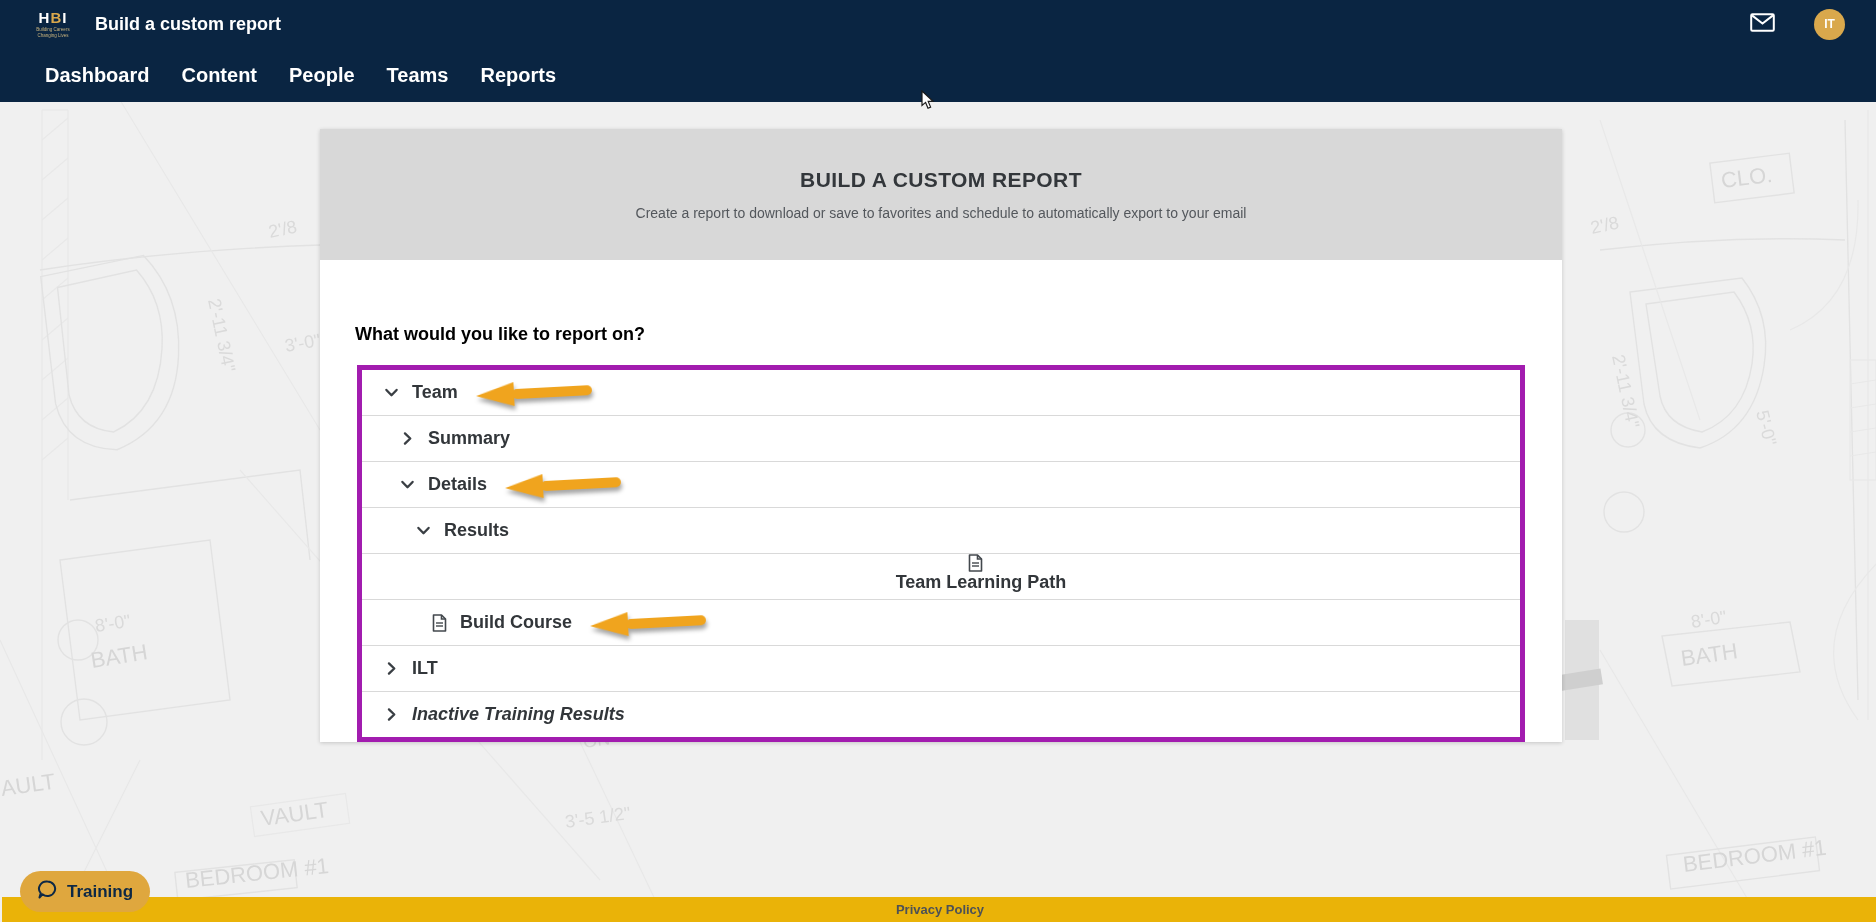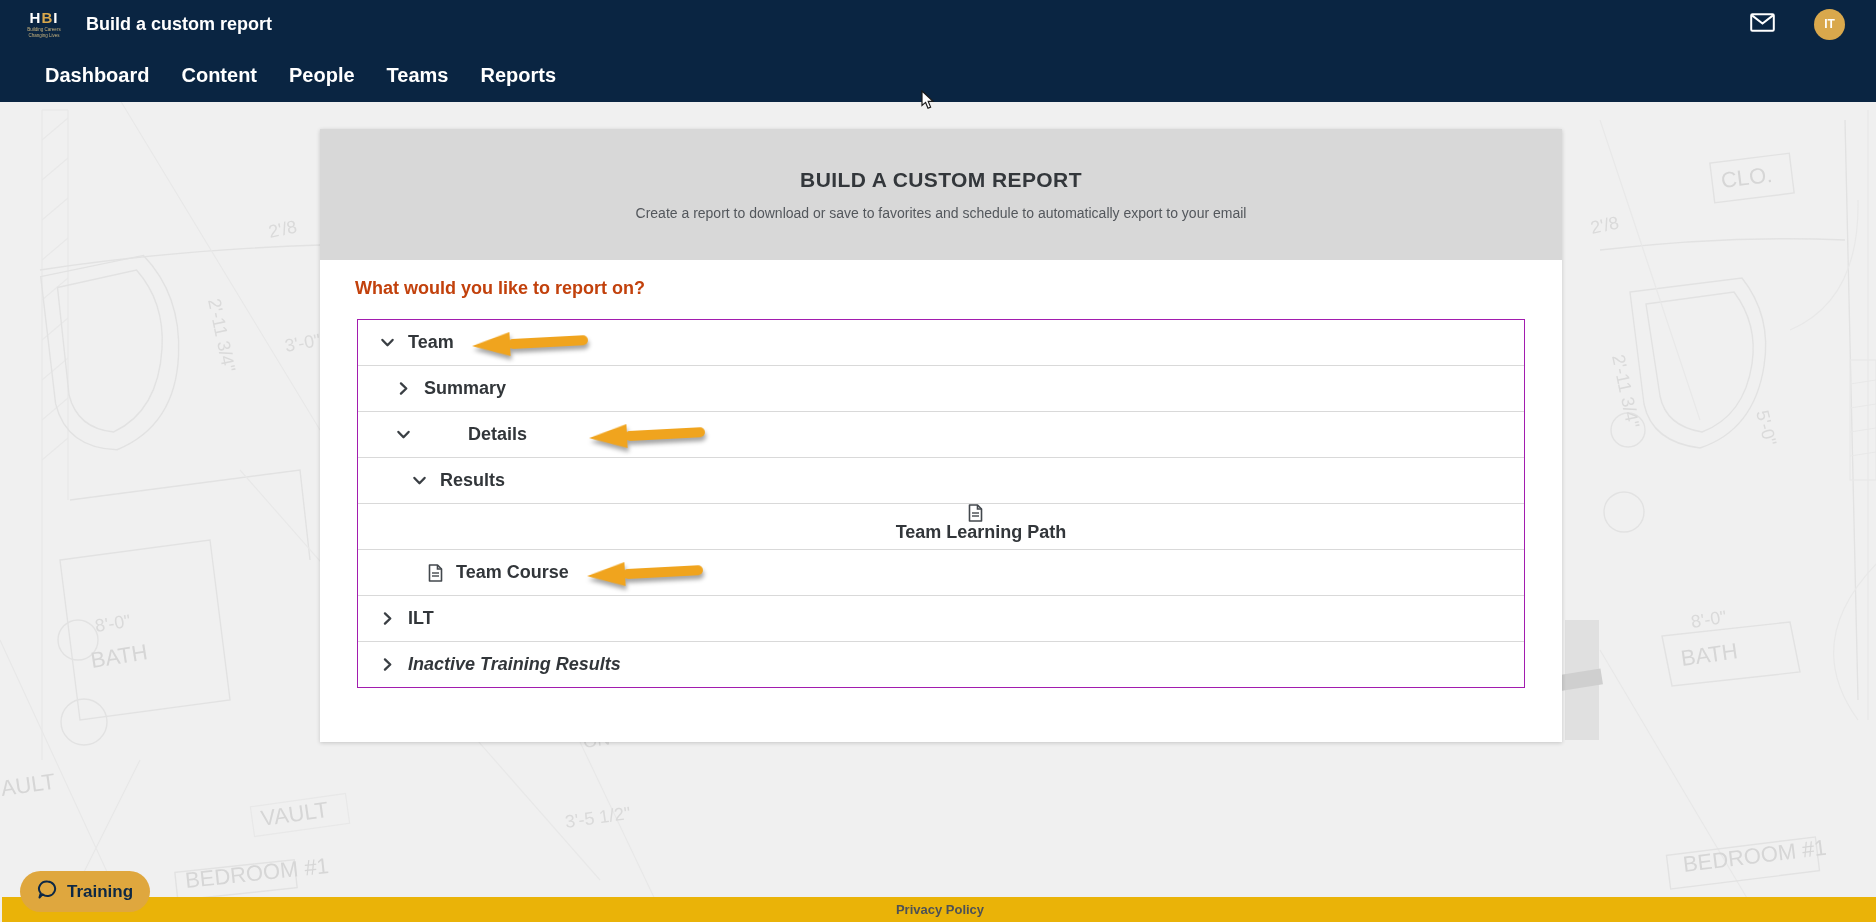--- a/index.html
+++ b/index.html
@@ -11,40 +11,40 @@
   
   .bg-svg{position:absolute;left:0;top:0;z-index:0;}
   .bp-line{stroke:#e2e2e2;fill:none;stroke-width:1.4;}
   .bp-line2{stroke:#e8e8e8;fill:none;stroke-width:1.2;}
   .bp-fill-dark{fill:#cfcfcf;}
   .bp-band{fill:#e0e0e0;}
   .bp-text{fill:#d6d6d6;font-family:"Liberation Sans",sans-serif;font-size:22px;}
   .bp-text-sm{fill:#dadada;font-family:"Liberation Sans",sans-serif;font-size:18px;}
   
   .header{position:absolute;left:0;top:0;width:1876px;height:102px;background:#0a2542;z-index:5;}
-  .header-top{height:48px;display:flex;align-items:center;padding-left:24px;padding-right:31px;}
+  .header-top{height:48px;display:flex;align-items:center;padding-left:33px;padding-right:31px;}
   .logo{display:flex;flex-direction:column;align-items:center;cursor:pointer;width:40px;}
   .logo-letters{font-size:15px;font-weight:800;letter-spacing:1px;color:#fff;line-height:1;}
   .logo-letters .gold{color:#d9a84c;}
   .logo-tagline{font-size:4.5px;color:#c9b37d;margin-top:2px;text-align:center;line-height:1.2;width:40px;}
   .app-title{color:#fff;font-size:18px;font-weight:700;margin-left:22px;}
   .header-right{margin-left:auto;display:flex;align-items:center;gap:38px;}
   .mail-btn{width:26px;height:20px;display:flex;align-items:center;cursor:pointer;}
   .avatar{width:31px;height:31px;border-radius:50%;background:#d9a84c;color:#fff;
     font-size:12px;font-weight:700;display:flex;align-items:center;justify-content:center;cursor:pointer;}
   .nav-row{height:54px;display:flex;align-items:center;gap:32px;padding-left:45px;}
   .nav-item{color:#fff;font-size:20px;font-weight:700;cursor:pointer;}
   
   .card{position:absolute;left:320px;top:129px;width:1242px;height:613px;background:#fff;
     box-shadow:0 1px 4px rgba(0,0,0,.18);z-index:2;}
   .hero{height:131px;background:#d8d8d8;display:flex;flex-direction:column;align-items:center;justify-content:center;gap:13px;}
   .hero-title{font-size:21px;font-weight:700;color:#33373b;letter-spacing:.4px;}
   .hero-sub{font-size:14px;color:#53575c;}
-  .question{margin:18px 0 20px 35px;font-size:18px;font-weight:700;color:#c2410c;}
-  .tree{margin:0 37px;border:1px solid #a21caf;background:#fff;}
+  .question{margin:64px 0 20px 35px;font-size:18px;font-weight:700;color:#000000;}
+  .tree{margin:0 37px;border:5px solid #a21caf;background:#fff;}
   .tree-row{height:45px;border-bottom:1px solid #d9d9d9;cursor:pointer;background:#fff;}
   .tree-row:last-child{border-bottom:none;}
   .row-inner{height:100%;display:flex;align-items:center;}
   .tree-icon{width:18px;height:18px;display:flex;align-items:center;justify-content:center;flex:0 0 auto;}
   .tree-label{margin-left:12px;font-size:18px;font-weight:600;color:#32363a;white-space:nowrap;}
   .annot-arrow{margin-left:16px;display:flex;align-items:center;transform:rotate(-3deg);
     filter:drop-shadow(1px 4px 2px rgba(0,0,0,.35));}
   
   .support-btn{position:absolute;left:20px;top:871px;width:130px;height:41px;border-radius:21px;
     background:#dfa73e;display:flex;align-items:center;justify-content:center;gap:9px;z-index:6;cursor:pointer;}
@@ -199,21 +199,21 @@
       <span class="tree-icon">
             <svg width="17" height="17" viewBox="0 0 16 16">
               <polyline points="5.6,3.2 10.6,8 5.6,12.8" fill="none" stroke="#3a3f44" stroke-width="2.2" stroke-linecap="round" stroke-linejoin="round"></polyline>
             </svg>
           </span>
       <span class="tree-label">Summary</span>
 
     </div>
   </div>
       <div class="tree-row">
-    <div class="row-inner" style="padding-left: 36px; gap: 44px;">
+    <div class="row-inner" style="padding-left: 36px;">
       <span class="tree-icon">
             <svg width="17" height="17" viewBox="0 0 16 16">
               <polyline points="3.2,5.6 8,10.6 12.8,5.6" fill="none" stroke="#3a3f44" stroke-width="2.2" stroke-linecap="round" stroke-linejoin="round"></polyline>
             </svg>
           </span>
       <span class="tree-label">Details</span>
       <span class="annot-arrow">
         <svg width="122" height="30" viewBox="0 0 122 30">
           <polygon points="2,15 40,3 40,27" fill="#f0a41e"></polygon>
           <rect x="38" y="10" width="80" height="10" rx="5" fill="#f0a41e"></rect>
@@ -249,21 +249,21 @@
       <div class="tree-row">
     <div class="row-inner" style="padding-left: 68px;">
       <span class="tree-icon">
             <svg width="15" height="18" viewBox="0 0 15 18">
               <path d="M1.5 1 h8 l4 4 v12 h-12 z" fill="none" stroke="#43484d" stroke-width="1.6" stroke-linejoin="round"></path>
               <path d="M9.5 1 v4 h4" fill="none" stroke="#43484d" stroke-width="1.6"></path>
               <line x1="4" y1="9" x2="11" y2="9" stroke="#43484d" stroke-width="1.4"></line>
               <line x1="4" y1="12" x2="11" y2="12" stroke="#43484d" stroke-width="1.4"></line>
             </svg>
           </span>
-      <span class="tree-label">Team Course</span>
+      <span class="tree-label">Build Course</span>
       <span class="annot-arrow">
         <svg width="122" height="30" viewBox="0 0 122 30">
           <polygon points="2,15 40,3 40,27" fill="#f0a41e"></polygon>
           <rect x="38" y="10" width="80" height="10" rx="5" fill="#f0a41e"></rect>
         </svg>
       </span>
     </div>
   </div>
       <div class="tree-row">
     <div class="row-inner" style="padding-left: 20px;">

